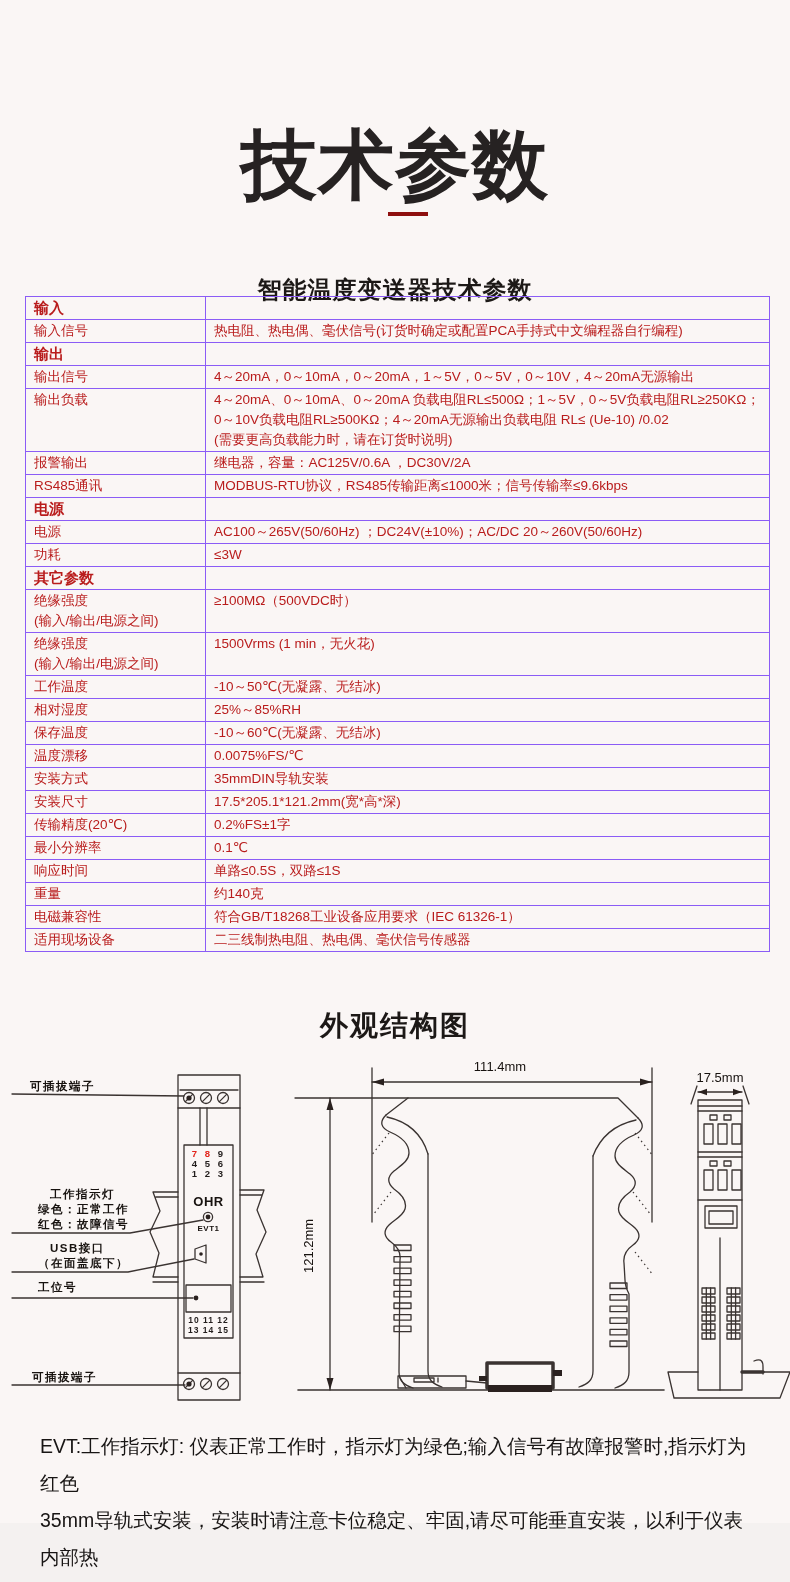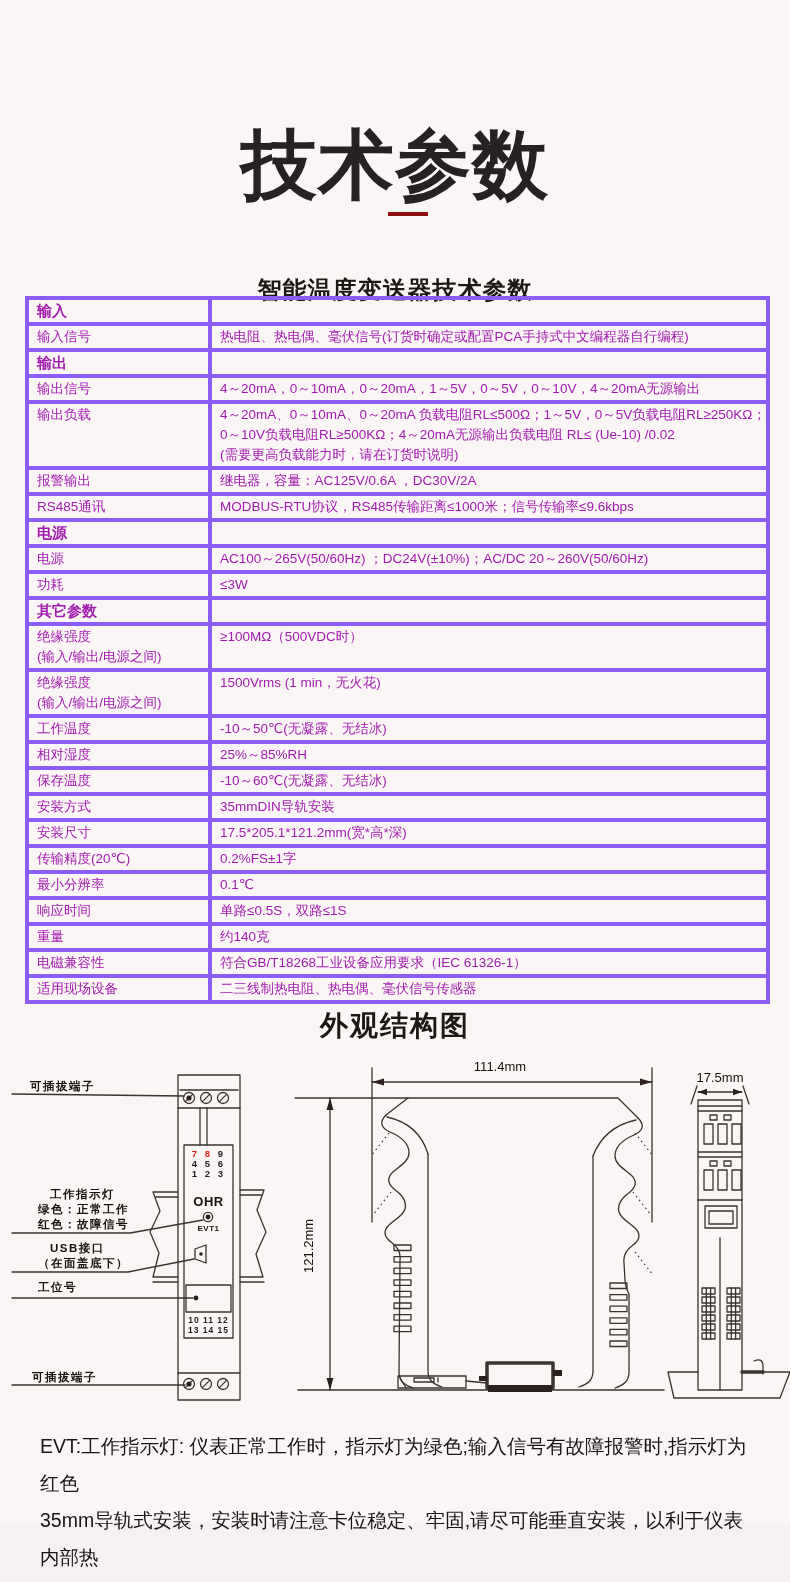--- a/index.html
+++ b/index.html
@@ -17,22 +17,22 @@
   .title-divider{position:absolute;top:212px;left:388px;width:40px;height:4px;background:#8e0f0f;}
   .subtitle{
     position:absolute;top:254px;left:0;width:790px;text-align:center;
     font-size:24px;font-weight:600;color:#1c1816;letter-spacing:1px;
   }
   table.spec{
     position:absolute;top:296px;left:25px;width:745px;
     border-collapse:collapse;table-layout:fixed;
   }
   table.spec td{
-    border:4px solid #8b5cf6;font-size:13.5px;line-height:20px;
-    padding:1px 8px;vertical-align:top;font-weight:500;color:#a21caf;
+    border:1px solid #8b5cf6;font-size:13.5px;line-height:20px;
+    padding:1px 8px;vertical-align:top;font-weight:500;color:#b91c1c;
     overflow:hidden;white-space:nowrap;
   }
   table.spec td.label{width:163px;}
   table.spec tr.section td.label{font-weight:800;font-size:15px;}
   .section2-title{
     position:absolute;top:984px;left:0;width:790px;text-align:center;
     font-size:28px;font-weight:600;color:#1c1816;letter-spacing:2px;
   }
   .diagram-wrap{position:absolute;top:1040px;left:0;width:790px;height:362px;}
   
@@ -186,20 +186,28 @@
         <td class="value">
           <div>25%～85%RH</div>
         </td>
       </tr>
       <tr>
         <td class="label">
           <div>保存温度</div>
         </td>
         <td class="value">
           <div>-10～60℃(无凝露、无结冰)</div>
+        </td>
+      </tr>
+      <tr>
+        <td class="label">
+          <div>温度漂移</div>
+        </td>
+        <td class="value">
+          <div>0.0075%FS/℃</div>
         </td>
       </tr>
       <tr>
         <td class="label">
           <div>安装方式</div>
         </td>
         <td class="value">
           <div>35mmDIN导轨安装</div>
         </td>
       </tr>

